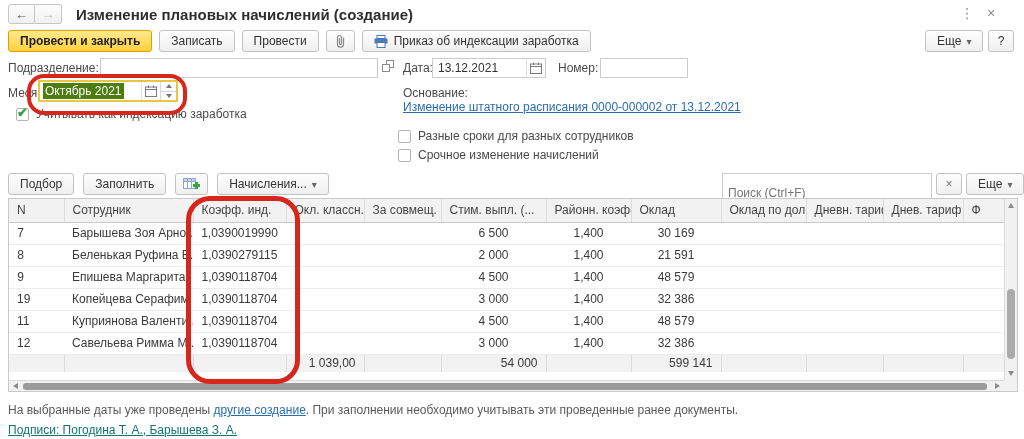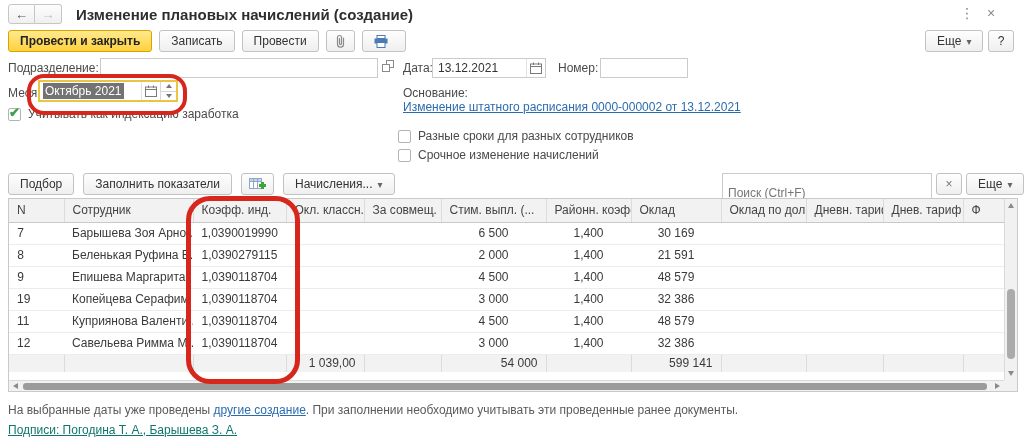--- a/index.html
+++ b/index.html
@@ -23,21 +23,21 @@
   
   .lbl{color:#4a4a4a;white-space:nowrap}
   .inp{height:20px;border:1px solid #cbcbcb;background:#fff;box-sizing:border-box;
        font-family:"Liberation Sans",sans-serif;font-size:12px;color:#333;padding:0 5px}
   .field{display:inline-flex;align-items:center;height:20px;border:1px solid #cbcbcb;background:#fff;box-sizing:border-box}
   .field input{border:none;outline:none;height:18px;font-family:"Liberation Sans",sans-serif;font-size:12px;color:#333;padding:0 5px;flex:1;min-width:0}
   .icbtn{width:18px;height:18px;display:inline-flex;align-items:center;justify-content:center;
          border-left:1px solid #e2e2e2;cursor:pointer;flex:none}
   .month-group{display:inline-flex;align-items:stretch;height:22px;border:2px solid #e8c643;background:#fff;box-sizing:border-box}
   .month-text{width:98px;display:flex;align-items:center;padding-left:3px;overflow:hidden}
-  .sel-text{background:#737373;color:#fff;padding:1px 2px;white-space:nowrap}
+  .sel-text{background:#4d7c0f;color:#fff;padding:1px 2px;white-space:nowrap}
   .spin{width:15px;display:flex;flex-direction:column;border-left:1px solid #d6d6d6;flex:none}
   .spin div{flex:1;display:flex;align-items:center;justify-content:center;cursor:pointer}
   .spin div + div{border-top:1px solid #d6d6d6}
   .tri-up{width:0;height:0;border-left:3px solid transparent;border-right:3px solid transparent;border-bottom:4px solid #777}
   .tri-down{width:0;height:0;border-left:3px solid transparent;border-right:3px solid transparent;border-top:4px solid #777}
   .cb{width:13px;height:13px;border:1px solid #b3b3b3;border-radius:2px;background:#fff;display:inline-block;
       position:relative;vertical-align:-2px;cursor:pointer;box-sizing:border-box;flex:none}
   .cb.checked::after{content:"✔";position:absolute;left:0px;top:-4px;color:#3ba14b;font-size:13px;font-weight:bold}
   .cbrow{display:flex;align-items:center;gap:7px;white-space:nowrap}
   a.lnk{color:#2b6cb0;text-decoration:underline;cursor:pointer;white-space:nowrap}
@@ -95,20 +95,21 @@
     <svg width="13" height="15" viewBox="0 0 13 15">
       <path d="M9.5 4 L9.5 10.2 a3 3 0 0 1 -6 0 L3.5 3.5 a2 2 0 0 1 4 0 L7.5 9.5 a1 1 0 0 1 -2 0 L5.5 4.5" fill="none" stroke="#8a8a8a" stroke-width="1.2" stroke-linecap="round"></path>
     </svg>
   </div>
   <div class="btn">
     <svg width="14" height="13" viewBox="0 0 14 13" style="margin-right:6px">
       <rect x="3" y="0.5" width="8" height="3" fill="#fff" stroke="#4a7bb5"></rect>
       <rect x="0.5" y="3.5" width="13" height="5" fill="#4a7bb5"></rect>
       <rect x="3" y="7.5" width="8" height="5" fill="#fff" stroke="#4a7bb5"></rect>
     </svg>
+    <span>Приказ об индексации заработка</span>
   </div>
 </div>
 <div class="abs btn" style="left:925px;top:30px">
   <span>Еще</span>
   <span class="arrow-glyph">▾</span>
 </div>
 <div class="abs btn mini" style="left:988px;top:30px;width:26px">
   <span>?</span>
 </div>
 
@@ -152,21 +153,21 @@
   <div class="spin">
     <div>
         <span class="tri-up"></span>
       </div>
     <div>
         <span class="tri-down"></span>
       </div>
   </div>
 </div>
 
-<div class="abs cbrow" style="left:8px;top:107px">
+<div class="abs cbrow" style="left:16px;top:107px">
   <span class="cb checked"></span>
   <span class="lbl">Учитывать как индексацию заработка</span>
 </div>
 
 <div class="abs lbl" style="left:403px;top:86px">Основание:</div>
 <a class="lnk abs" style="left:403px;top:100px">Изменение штатного расписания 0000-000002 от 13.12.2021</a>
 
 <div class="abs cbrow" style="left:398px;top:129px">
   <span class="cb"></span>
   <span class="lbl">Разные сроки для разных сотрудников</span>
@@ -174,21 +175,21 @@
 <div class="abs cbrow" style="left:398px;top:148px">
   <span class="cb"></span>
   <span class="lbl">Срочное изменение начислений</span>
 </div>
 
 <div class="abs" style="left:8px;top:173px;display:flex;gap:9px;align-items:center">
   <div class="btn">
       <span>Подбор</span>
     </div>
   <div class="btn">
-      <span>Заполнить показатели</span>
+      <span>Заполнить</span>
     </div>
   <div class="btn mini">
     <svg width="17" height="14" viewBox="0 0 17 14">
       <rect x="0.5" y="1.5" width="12" height="10" fill="#fff" stroke="#8fa8c8"></rect>
       <rect x="0.5" y="1.5" width="12" height="3" fill="#c3d5ea" stroke="#8fa8c8"></rect>
       <line x1="4.5" y1="1.5" x2="4.5" y2="11.5" stroke="#8fa8c8"></line>
       <line x1="8.5" y1="1.5" x2="8.5" y2="11.5" stroke="#8fa8c8"></line>
       <rect x="10" y="7" width="7" height="3" fill="#3aa63a"></rect>
       <rect x="12" y="5" width="3" height="7" fill="#3aa63a"></rect>
     </svg>

